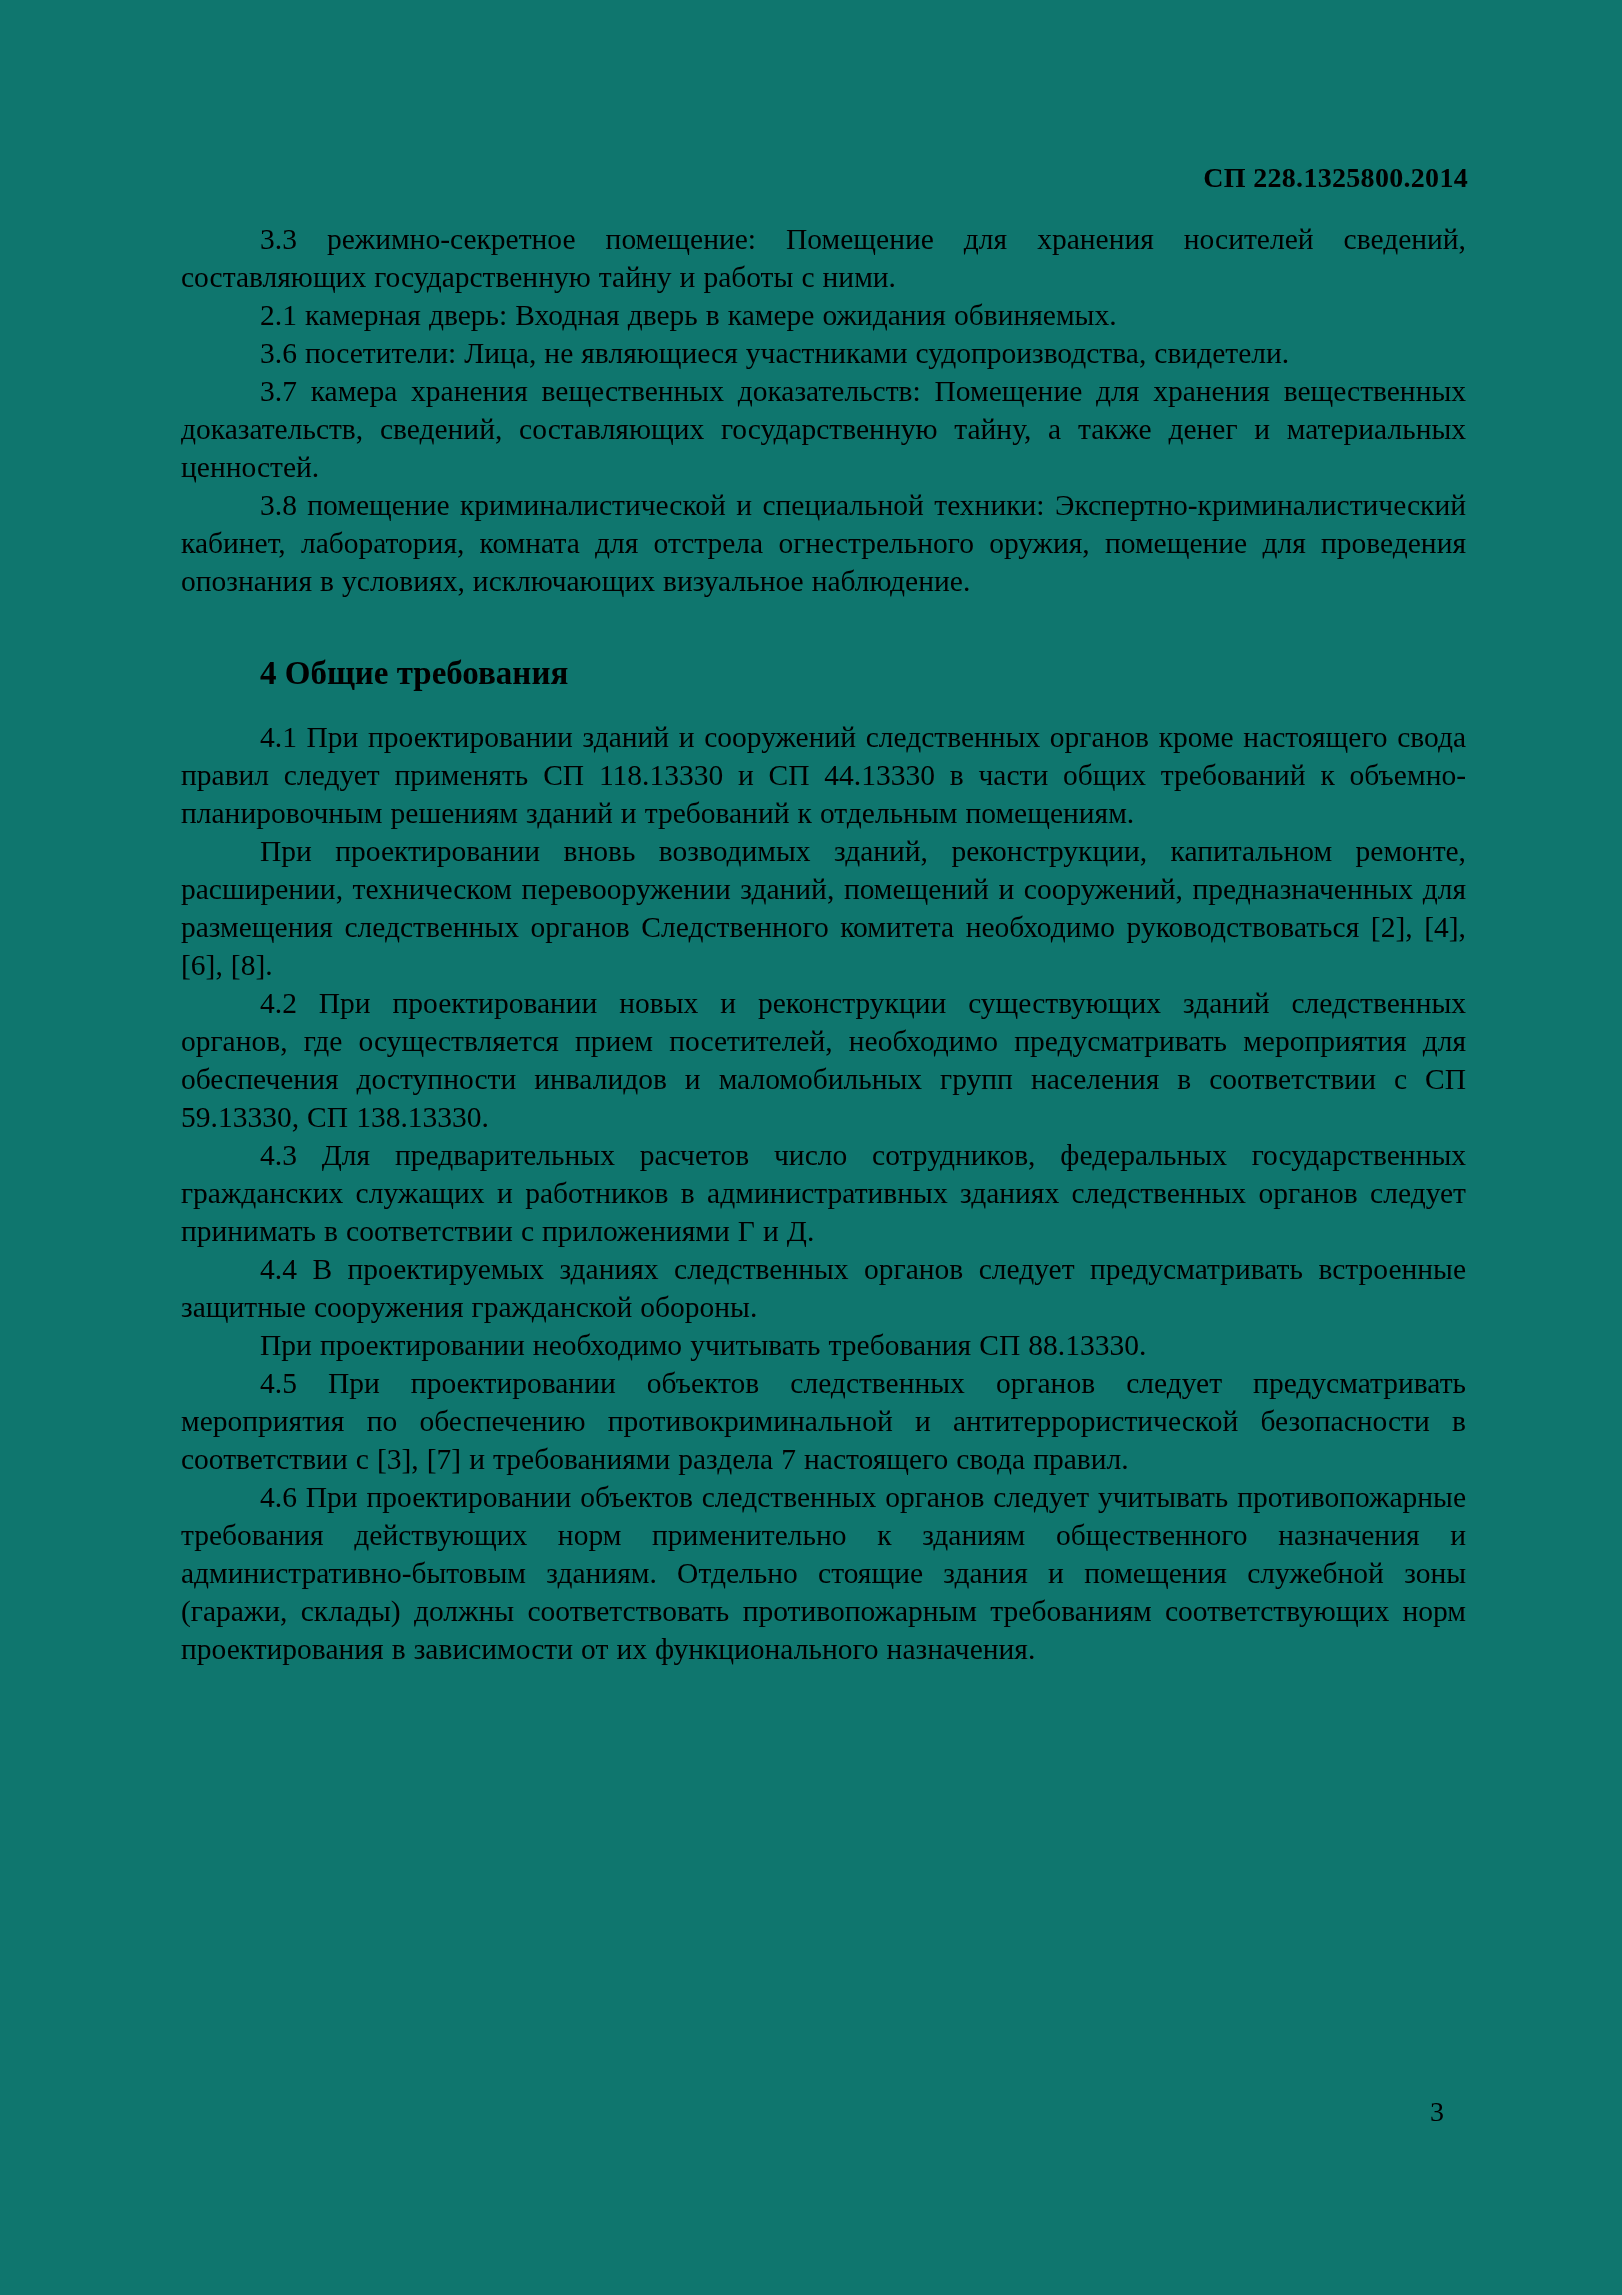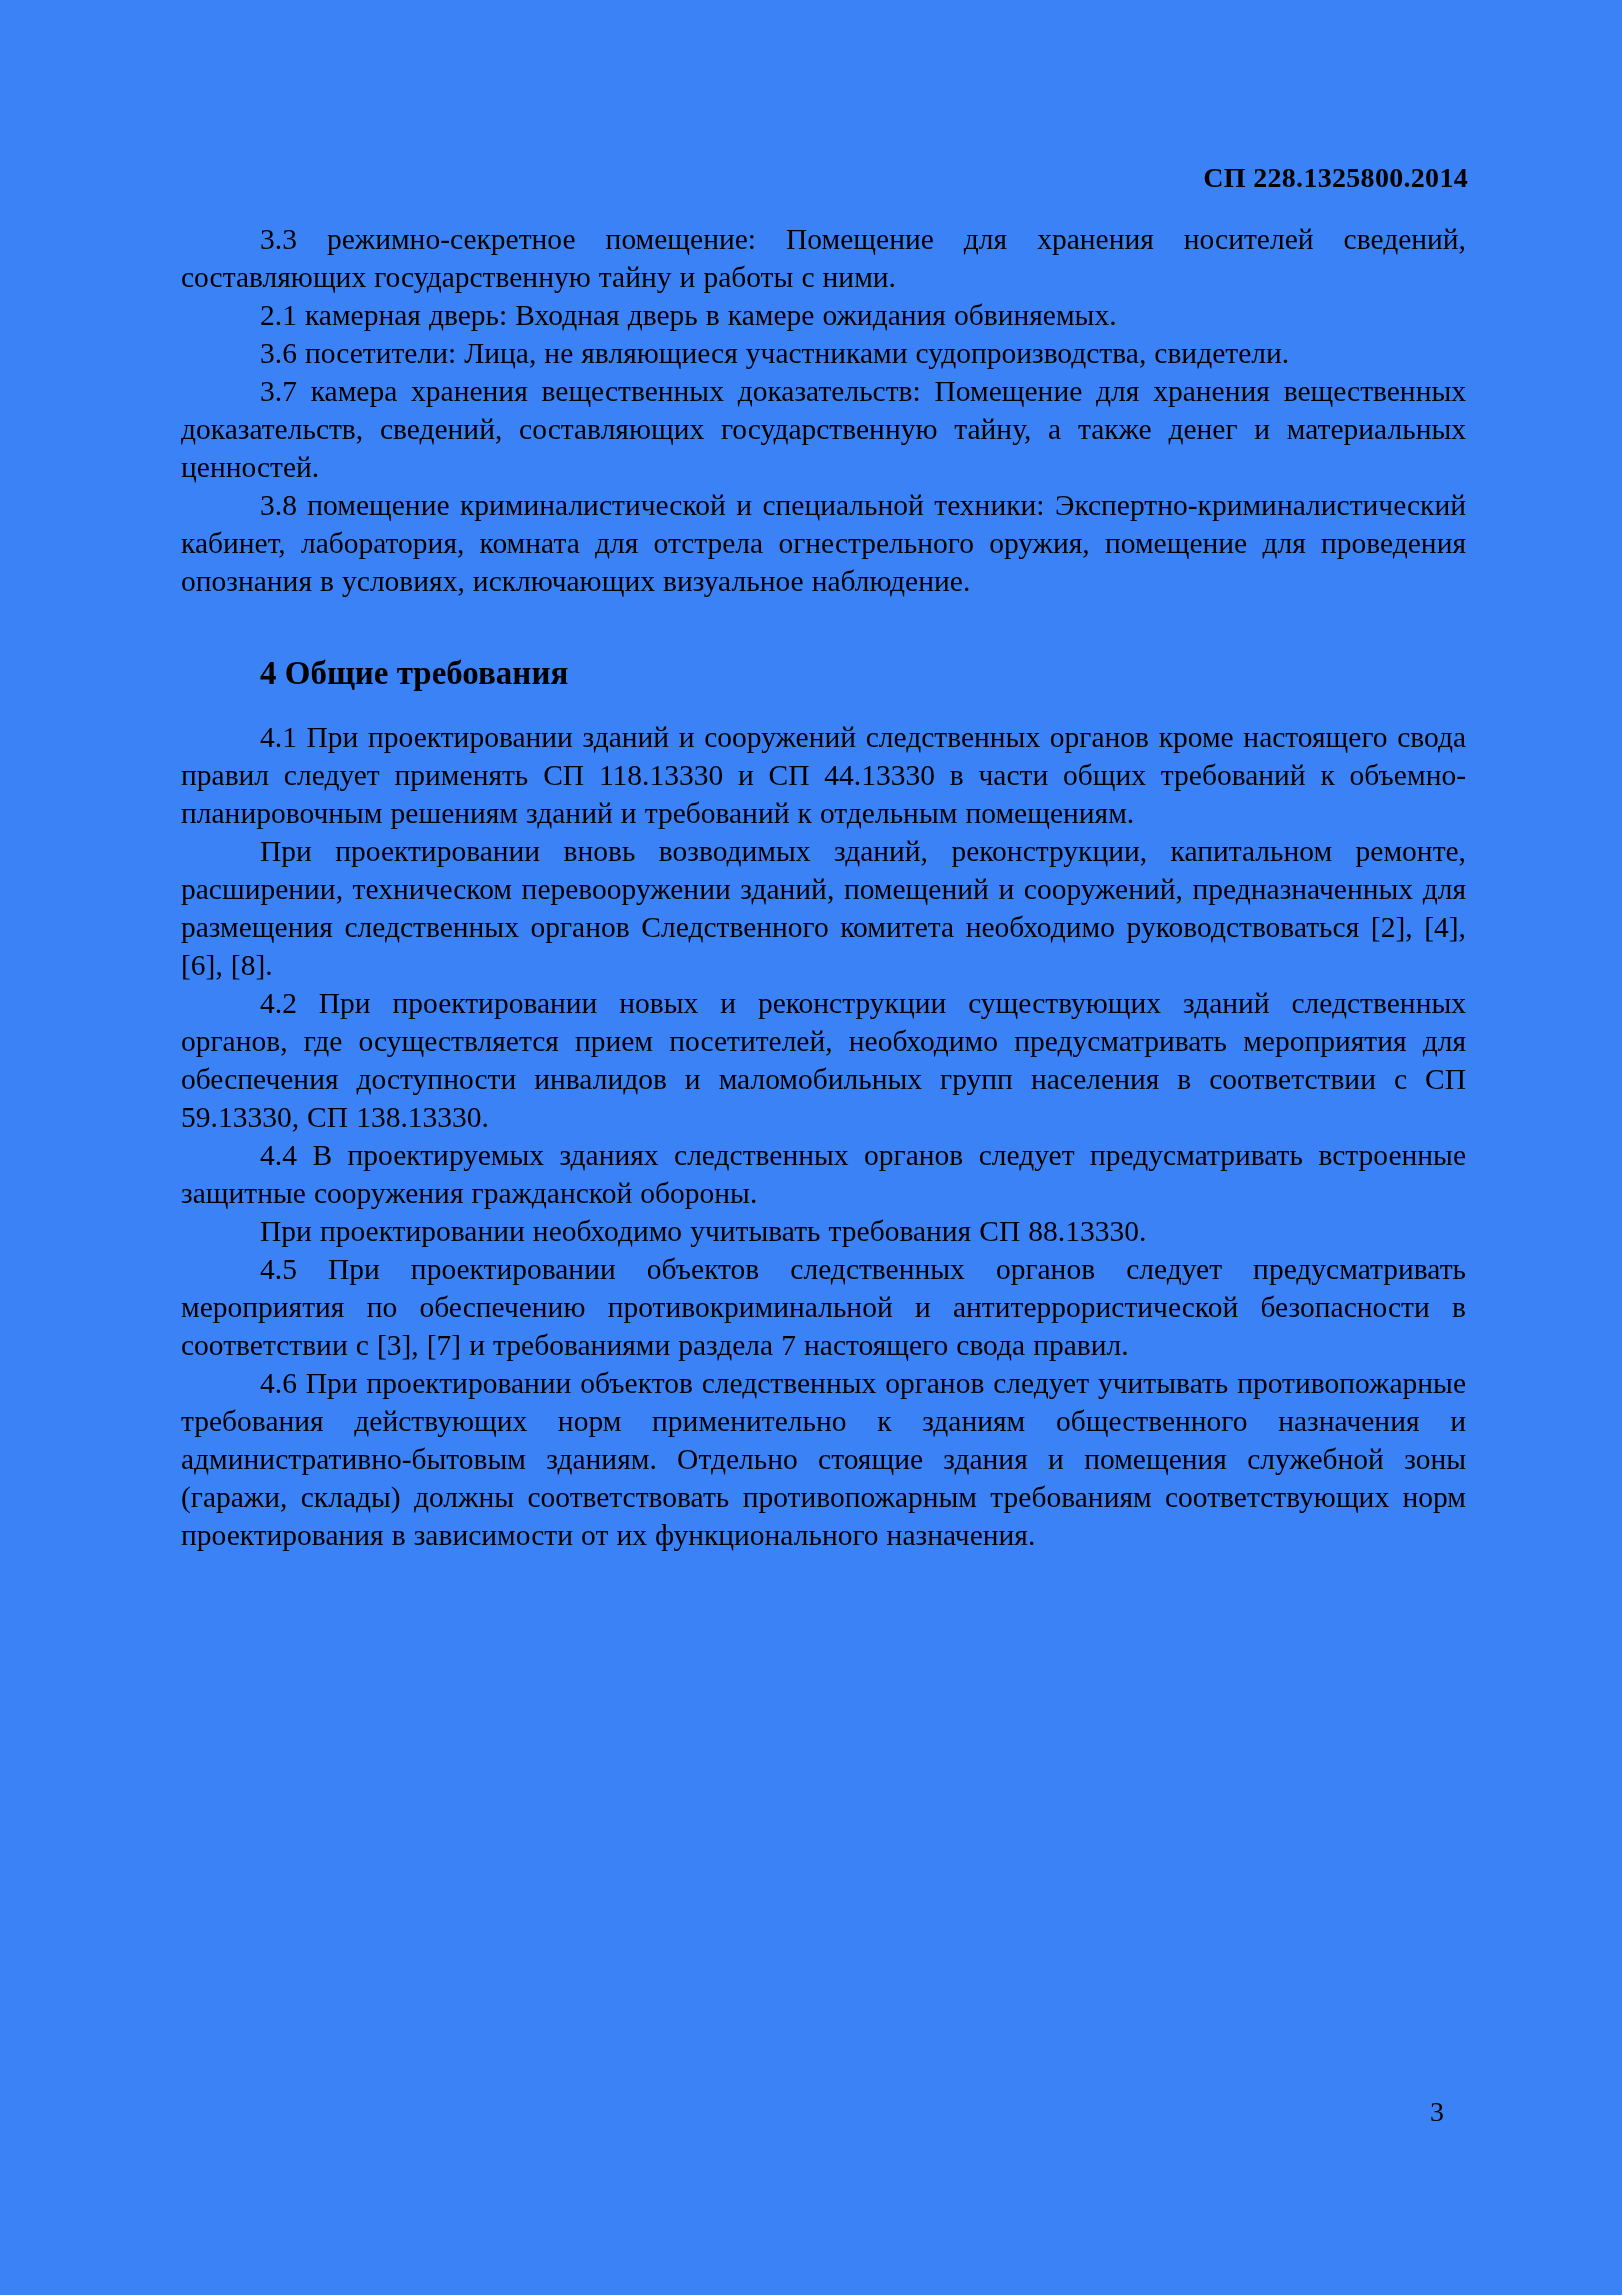--- a/index.html
+++ b/index.html
@@ -4,21 +4,21 @@
 <style>
   html, body {
     margin: 0;
     padding: 0;
     background: #ffffff;
   }
   .page {
     position: relative;
     width: 1623px;
     height: 2295px;
-    background: #3b82f6;
+    background: #0f766e;
     color: #000000;
     font-family: "Liberation Serif", "DejaVu Serif", serif;
     overflow: hidden;
   }
   .doc-header {
     position: absolute;
     top: 162px;
     right: 155px;
     font-size: 28px;
     font-weight: bold;
@@ -78,20 +78,21 @@
     <p class="para"><span>3.8</span> <span class="term">помещение криминалистической и специальной техники:</span> <span>Экспертно-криминалистический кабинет, лаборатория, комната для отстрела огнестрельного оружия, помещение для проведения опознания в условиях, исключающих визуальное наблюдение.</span></p>
 
     <h2 class="section-heading">4 Общие требования</h2>
 
     <p class="para"><span>4.1</span> <span>При проектировании зданий и сооружений следственных органов кроме настоящего свода правил следует применять СП 118.13330 и СП 44.13330 в части общих требований к объемно-планировочным решениям зданий и требований к отдельным помещениям.</span></p>
 
     <p class="para"><span></span> <span>При проектировании вновь возводимых зданий, реконструкции, капитальном ремонте, расширении, техническом перевооружении зданий, помещений и сооружений, предназначенных для размещения следственных органов Следственного комитета необходимо руководствоваться [2], [4], [6], [8].</span></p>
 
     <p class="para"><span>4.2</span> <span>При проектировании новых и реконструкции существующих зданий следственных органов, где осуществляется прием посетителей, необходимо предусматривать мероприятия для обеспечения доступности инвалидов и маломобильных групп населения в соответствии с СП 59.13330, СП 138.13330.</span></p>
 
+    <p class="para"><span>4.3</span> <span>Для предварительных расчетов число сотрудников, федеральных государственных гражданских служащих и работников в административных зданиях следственных органов следует принимать в соответствии с приложениями Г и Д.</span></p>
 
     <p class="para"><span>4.4</span> <span>В проектируемых зданиях следственных органов следует предусматривать встроенные защитные сооружения гражданской обороны.</span></p>
 
     <p class="para"><span></span> <span>При проектировании необходимо учитывать требования СП 88.13330.</span></p>
 
     <p class="para"><span>4.5</span> <span>При проектировании объектов следственных органов следует предусматривать мероприятия по обеспечению противокриминальной и антитеррористической безопасности в соответствии с [3], [7] и требованиями раздела 7 настоящего свода правил.</span></p>
 
     <p class="para"><span>4.6</span> <span>При проектировании объектов следственных органов следует учитывать противопожарные требования действующих норм применительно к зданиям общественного назначения и административно-бытовым зданиям. Отдельно стоящие здания и помещения служебной зоны (гаражи, склады) должны соответствовать противопожарным требованиям соответствующих норм проектирования в зависимости от их функционального назначения.</span></p>
 
 

